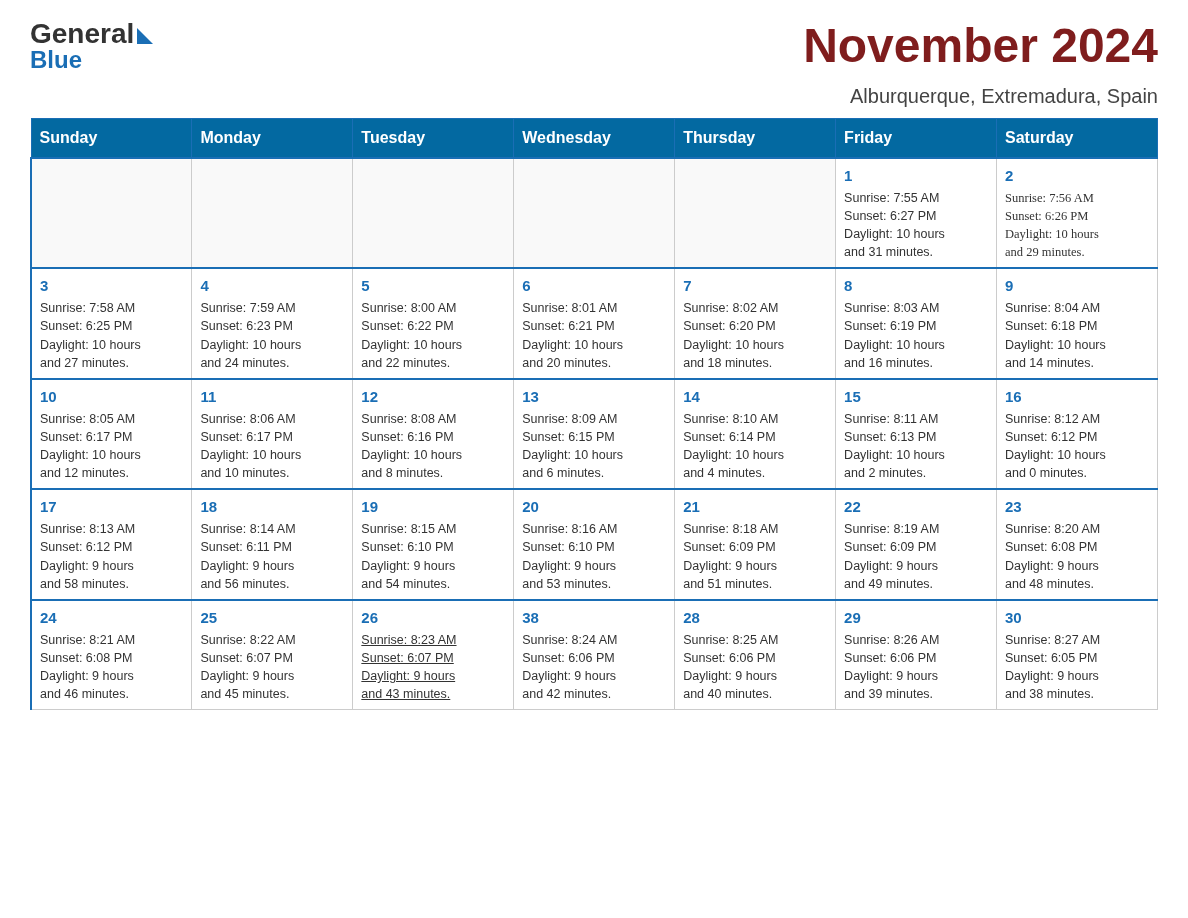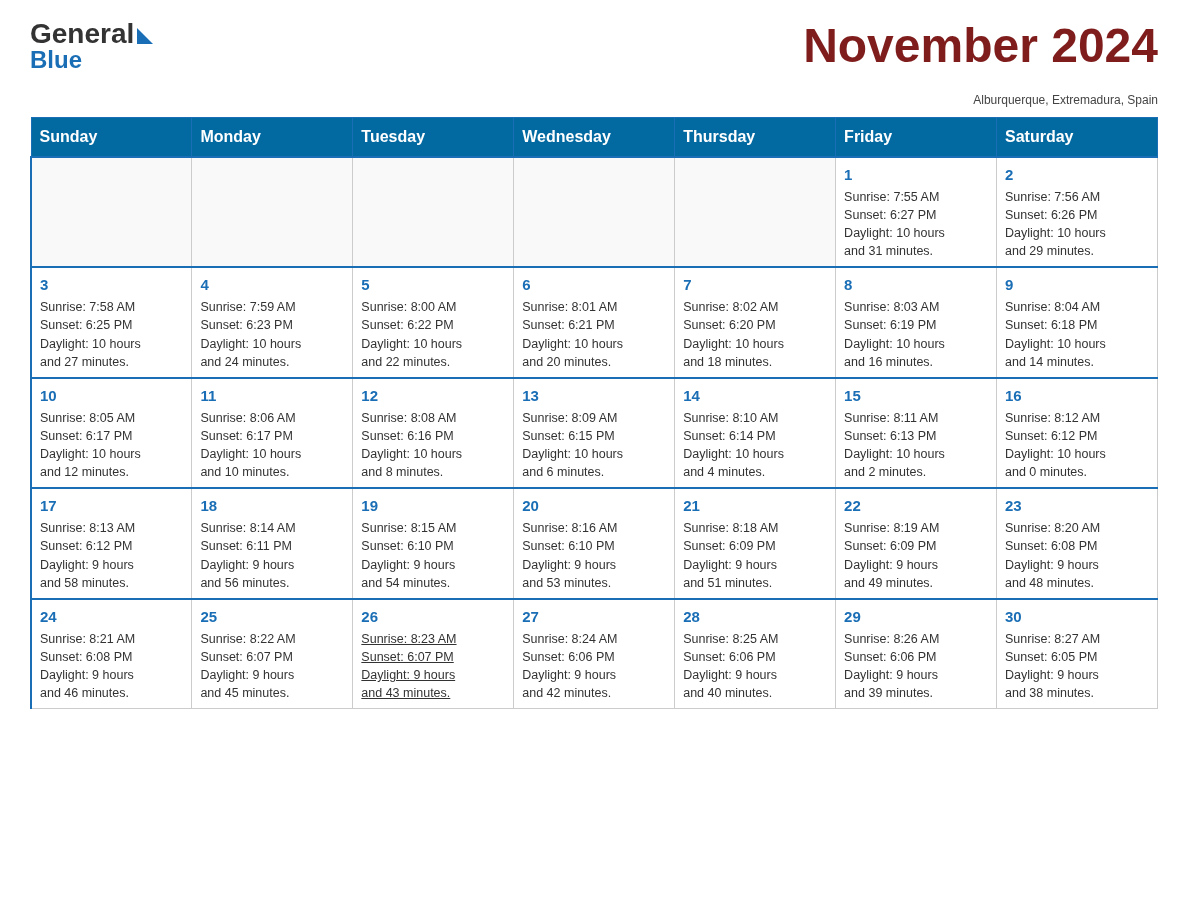--- a/index.html
+++ b/index.html
@@ -37,23 +37,23 @@
     .title-section {
       text-align: right;
     }
     .main-title {
       font-size: 48px;
       font-weight: bold;
       color: #7f1d1d;
       line-height: 1.1;
     }
     .subtitle {
-      font-size: 12px;
+      font-size: 20px;
       color: #444;
-      margin-top: 20px;
+      margin-top: 12px;
     }
     .calendar {
       width: 100%;
       border-collapse: collapse;
       margin-top: 10px;
     }
     .calendar thead tr th {
       background-color: #0369a1;
       color: #fff;
       font-size: 16px;
@@ -134,21 +134,21 @@
         <td class="empty-cell"></td>
         <td>
           <span class="day-number">1</span>
           <div class="day-info" style="white-space: pre-line;">Sunrise: 7:55 AM
 Sunset: 6:27 PM
 Daylight: 10 hours
 and 31 minutes.</div>
         </td>
         <td>
           <span class="day-number">2</span>
-          <div class="day-info" style="white-space: pre-line;">Sunrise: 7:56 AM
+          <div class="day-info" style="white-space: pre-line; font-family: Liberation Serif, serif;">Sunrise: 7:56 AM
 Sunset: 6:26 PM
 Daylight: 10 hours
 and 29 minutes.</div>
         </td>
       </tr>
       <tr class="row-divider">
         <td>
           <span class="day-number">3</span>
           <div class="day-info" style="white-space: pre-line;">Sunrise: 7:58 AM
 Sunset: 6:25 PM
@@ -316,21 +316,21 @@
 and 45 minutes.</div>
         </td>
         <td>
           <span class="day-number">26</span>
           <div class="day-info" style="white-space: pre-line; text-decoration: underline;">Sunrise: 8:23 AM
 Sunset: 6:07 PM
 Daylight: 9 hours
 and 43 minutes.</div>
         </td>
         <td>
-          <span class="day-number">27</span>
+          <span class="day-number">38</span>
           <div class="day-info" style="white-space: pre-line;">Sunrise: 8:24 AM
 Sunset: 6:06 PM
 Daylight: 9 hours
 and 42 minutes.</div>
         </td>
         <td>
           <span class="day-number">28</span>
           <div class="day-info" style="white-space: pre-line;">Sunrise: 8:25 AM
 Sunset: 6:06 PM
 Daylight: 9 hours

